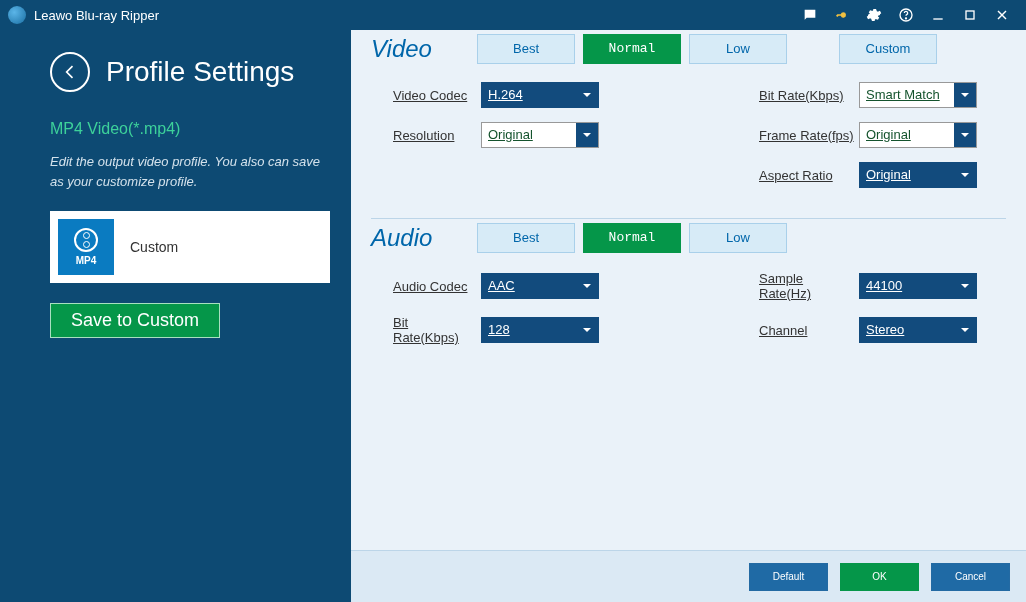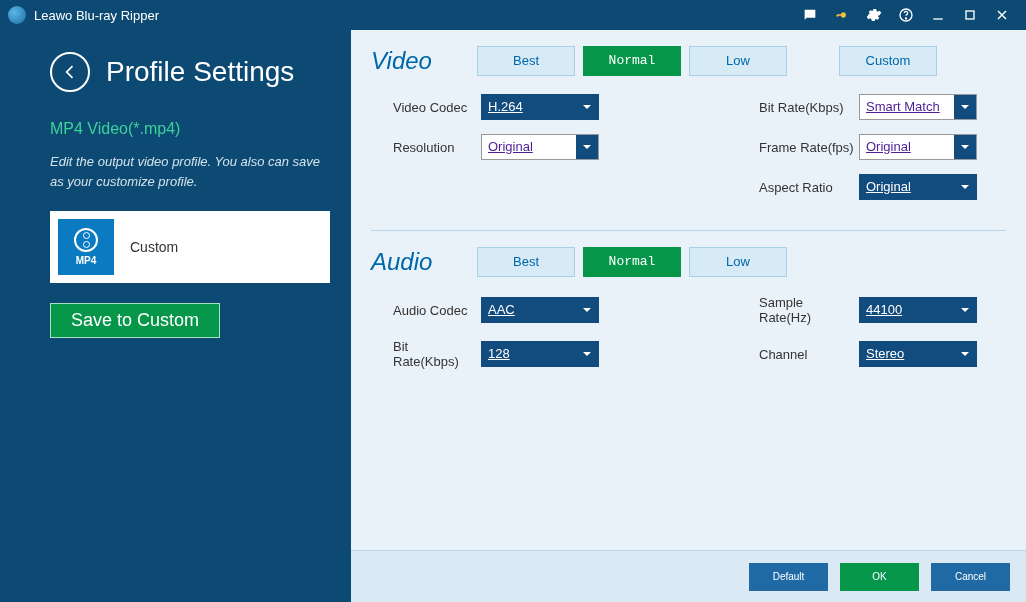--- a/index.html
+++ b/index.html
@@ -21,32 +21,32 @@
 .profile-desc { color: #d4e2ec; font-size: 13px; line-height: 1.5; margin-bottom: 20px; font-style: italic; }
 .profile-card { background: #fff; color: #333; display: flex; align-items: center; padding: 8px; margin-bottom: 20px; width: 280px; }
 .profile-icon { width: 56px; height: 56px; background: #0a7bc1; display: flex; flex-direction: column; align-items: center; justify-content: center; color: #fff; font-size: 10px; font-weight: bold; margin-right: 16px; }
 .profile-icon .reel { width: 24px; height: 24px; border: 2px solid #fff; border-radius: 50%; position: relative; margin-bottom: 3px; }
 .profile-icon .reel::before, .profile-icon .reel::after { content: ""; position: absolute; width: 5px; height: 5px; border-radius: 50%; background: #0a7bc1; border: 1px solid #fff; }
 .profile-icon .reel::before { top: 2px; left: 7px; }
 .profile-icon .reel::after { bottom: 2px; left: 7px; }
 .profile-card .label { font-size: 14px; }
 .save-custom { background: #059649; color: #fff; border: 1px solid #a8e0c0; padding: 6px 20px; font-size: 18px; cursor: pointer; }
 .content { flex: 1; background: #eaf2f9; display: flex; flex-direction: column; }
-.panel { padding: 16px 20px 30px 20px; }
+.panel { padding: 4px 20px 30px 20px; }
 .section-head { display: flex; align-items: center; margin-bottom: 18px; }
 .section-title { color: #0066aa; font-size: 24px; font-style: italic; width: 106px; font-weight: 400; }
 .preset-row { display: flex; gap: 8px; }
 .preset-btn { width: 98px; height: 30px; border: 1px solid #a9d0ea; background: #d7ebf7; color: #0066aa; font-size: 13px; cursor: pointer; text-align: center; line-height: 28px; }
 .preset-btn.active { background: #059649; color: #fff; border-color: #059649; font-family: Liberation Mono, monospace; }
 .preset-gap { margin-left: 44px; }
 .form-grid { display: grid; grid-template-columns: 84px 120px 150px 96px 120px; column-gap: 4px; row-gap: 14px; margin-left: 22px; align-items: center; font-size: 13px; }
-.form-grid .lbl { color: #333; }
+.form-grid .lbl { color: #333; text-decoration: underline; }
 .form-grid .gap { }
 .sel { position: relative; width: 118px; height: 26px; }
-.sel.white { background: #fff; color: #4c1d95; border: 1px solid #999; }
+.sel.white { background: #fff; color: #14532d; border: 1px solid #999; }
 .sel.blue { background: #124b7d; color: #fff; border: 1px solid #124b7d; }
 .sel .val { line-height: 24px; padding-left: 6px; font-size: 13px; text-decoration: underline; }
 .sel .caret { position: absolute; right: 0; top: 0; width: 22px; height: 100%; background: #124b7d; display: flex; align-items: center; justify-content: center; }
 .sel .caret svg { width: 10px; height: 10px; }
 .divider { height: 1px; background: #bcd5e8; margin: 0 20px; }
 .footer { margin-top: auto; height: 52px; background: #dbe9f4; border-top: 1px solid #bcd5e8; display: flex; align-items: center; justify-content: flex-end; padding: 0 16px; gap: 12px; }
 .fbtn { width: 79px; height: 28px; font-size: 10px; cursor: pointer; border: 1px solid transparent; color: #fff; }
 .fbtn.blue { background: #1f6aa5; border-color: #236aa3; }
 .fbtn.green { background: #059649; border-color: #059649; }
 </style>

